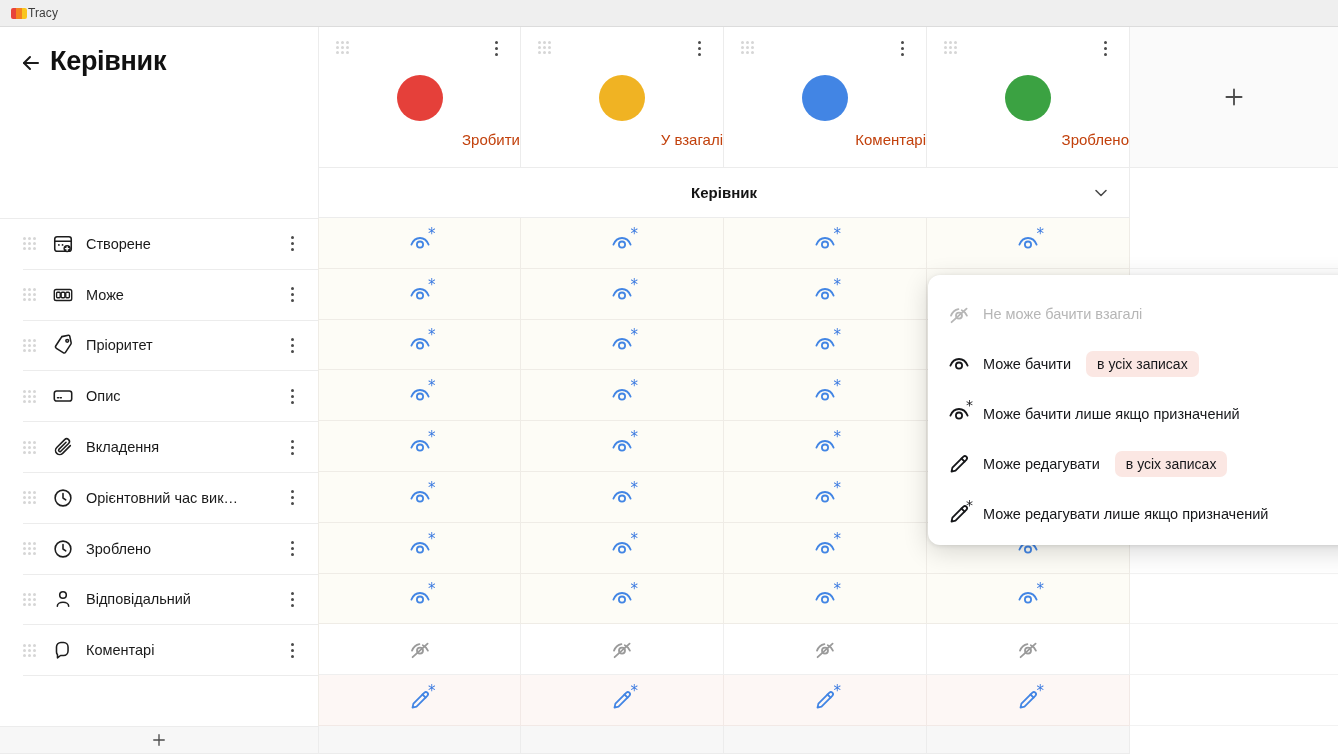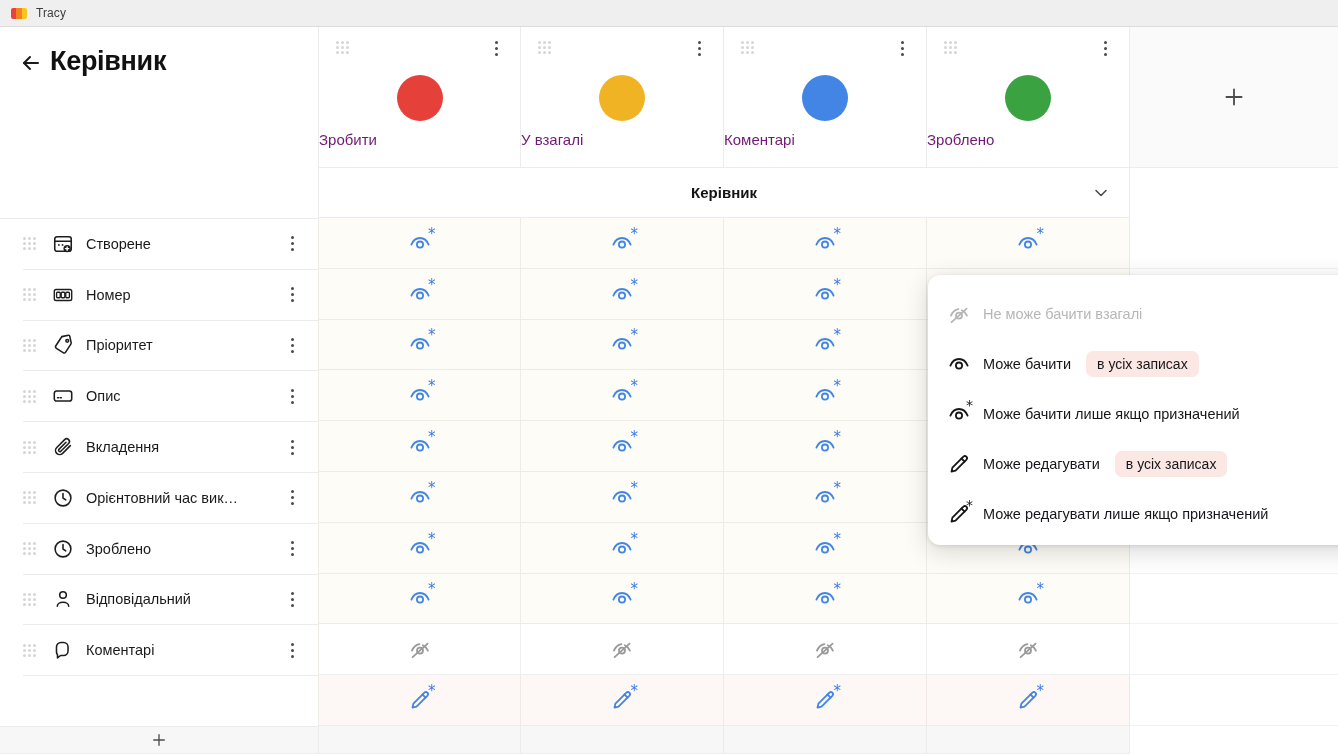--- a/index.html
+++ b/index.html
@@ -7,21 +7,21 @@
     width: 1338px; height: 754px;
     font-family: "Liberation Sans", sans-serif;
     background: #ffffff; overflow: hidden;
   }
   #app { position: relative; width: 1338px; height: 754px; background:#fff; }
 
   
   .titlebar {
     position: absolute; top: 0; left: 0; width: 1338px; height: 27px;
     background: #efefef; border-bottom: 1px solid #dcdcdc;
-    display: flex; align-items: center; gap: 8px; padding-left: 10px;
+    display: flex; align-items: center; padding-left: 10px;
   }
   .tb-logo {
     width: 18px; height: 13px; border-radius: 3px; background: #ffffff;
     display: flex; overflow: hidden; border: 1px solid #f0f0f0;
     flex: 0 0 auto;
   }
   .tb-logo i { display:block; height:100%; }
   .tb-logo i:nth-child(1){ width:33.33%; background:#e8433b; }
   .tb-logo i:nth-child(2){ width:33.33%; background:#f58220; }
   .tb-logo i:nth-child(3){ width:33.34%; background:#f9c51d; }
@@ -60,22 +60,22 @@
   .kebab {
     position: absolute; right: 16px; top: 11px; width: 16px; height: 20px;
     display: flex; flex-direction: column; align-items: center; justify-content: center; gap: 3px;
   }
   .kebab s { display:block; width:3px; height:3px; border-radius:50%; background:#4a4a4a; }
   .col-dot {
     position: absolute; left: 50%; top: 48px; transform: translateX(-50%);
     width: 46px; height: 46px; border-radius: 50%;
   }
   .col-label {
-    position: absolute; left: 0; right: 0; top: 104px; text-align: left;
-    font-size: 15px; color: #701a75; font-weight: 400;
+    position: absolute; left: 0; right: 0; top: 104px; text-align: right;
+    font-size: 15px; color: #c2410c; font-weight: 400;
   }
   .col-add {
     flex: 1 1 auto; height: 141px; position: relative; background: #fafafa;
     border-bottom: 1px solid #ececec;
   }
   .plus-btn {
     position: absolute; left: 50%; top: 50%; transform: translate(-50%,-50%);
     width: 28px; height: 28px; color: #4c4c4c;
     display: flex; align-items: center; justify-content: center;
   }
@@ -336,21 +336,21 @@
           <s></s>
         </span>
         <span class="field-icon">
           <svg width="22" height="22" viewBox="0 0 24 24" fill="none" stroke="currentColor" stroke-width="1.5" stroke-linecap="round" stroke-linejoin="round">
             <rect x="2.5" y="6" width="19" height="12" rx="2"></rect>
             <rect x="5" y="9" width="4" height="6" rx="1"></rect>
             <rect x="10" y="9" width="4" height="6" rx="1"></rect>
             <rect x="15" y="9" width="4" height="6" rx="1"></rect>
           </svg>
         </span>
-        <span class="field-label">Номер</span>
+        <span class="field-label">Може</span>
         <span class="kebab">
           <s></s>
           <s></s>
           <s></s>
         </span>
       </div>
       <div class="field-row">
         <span class="drag-dots">
           <s></s>
           <s></s>

